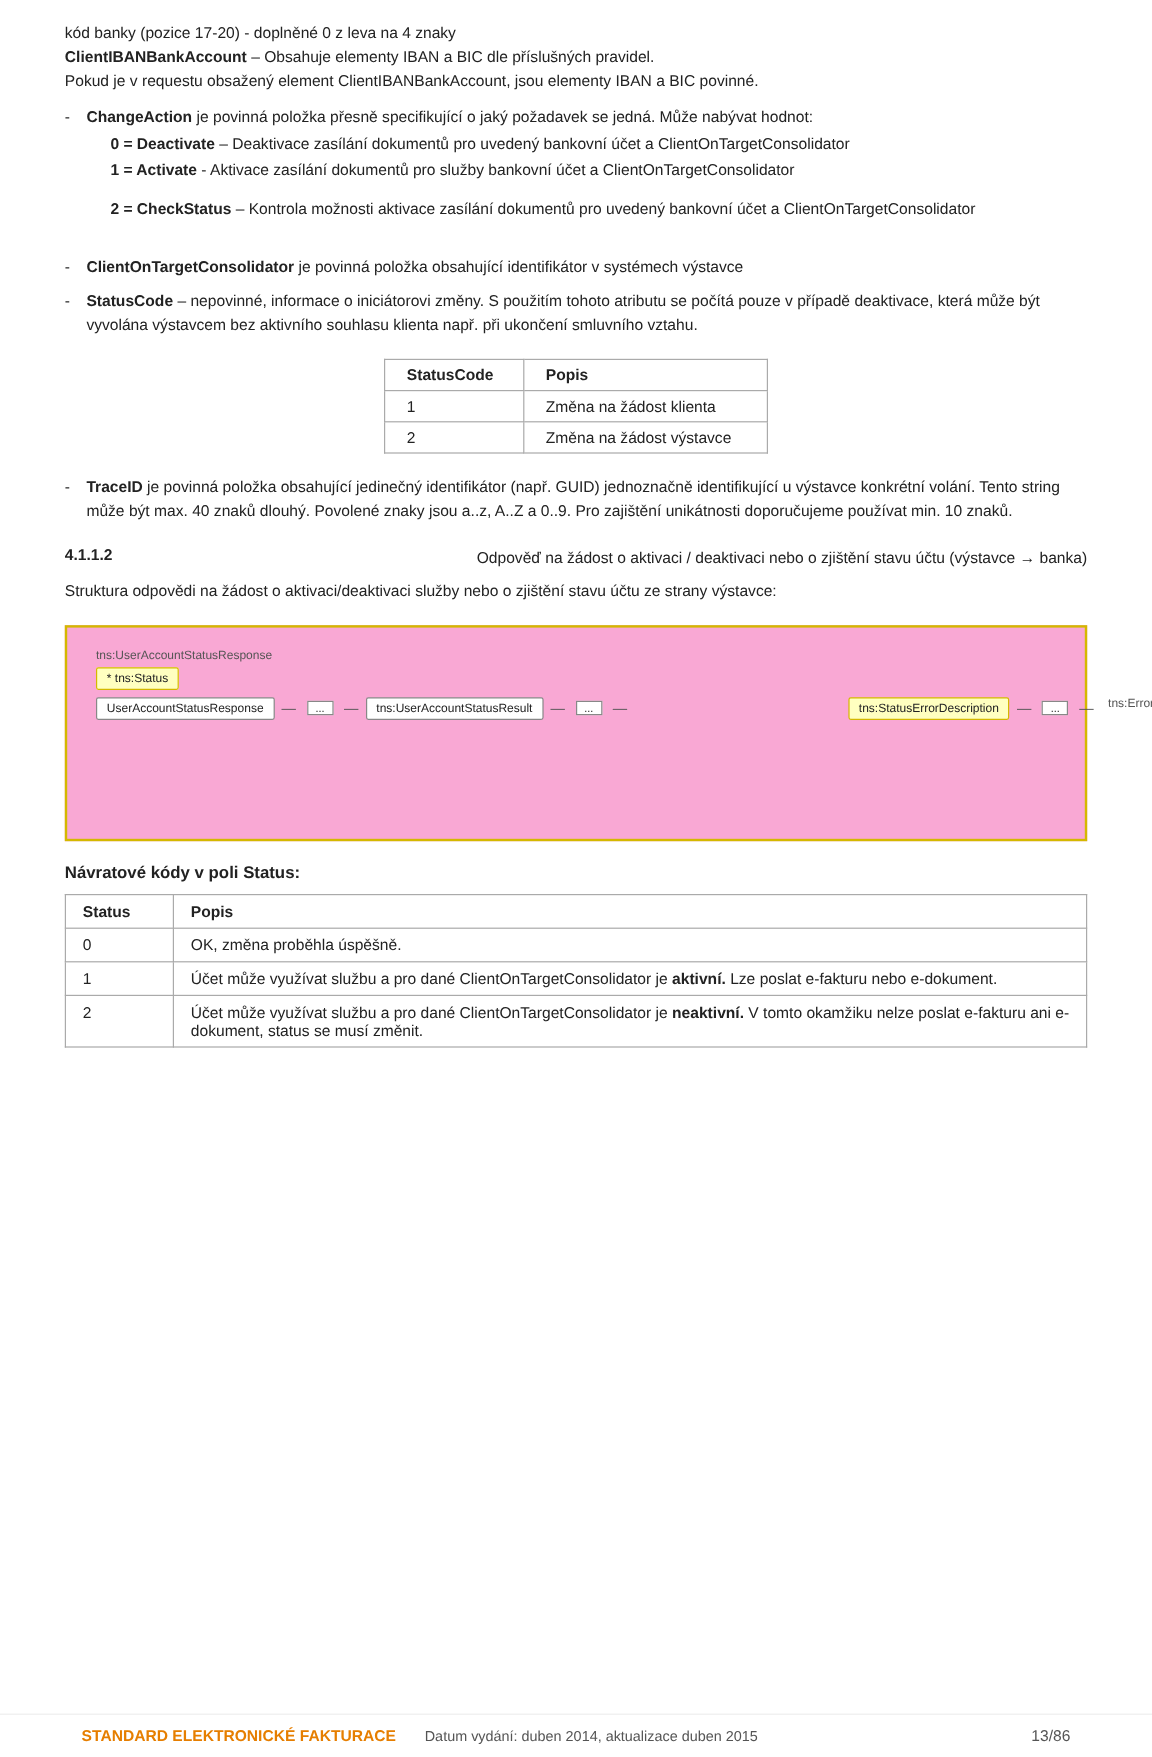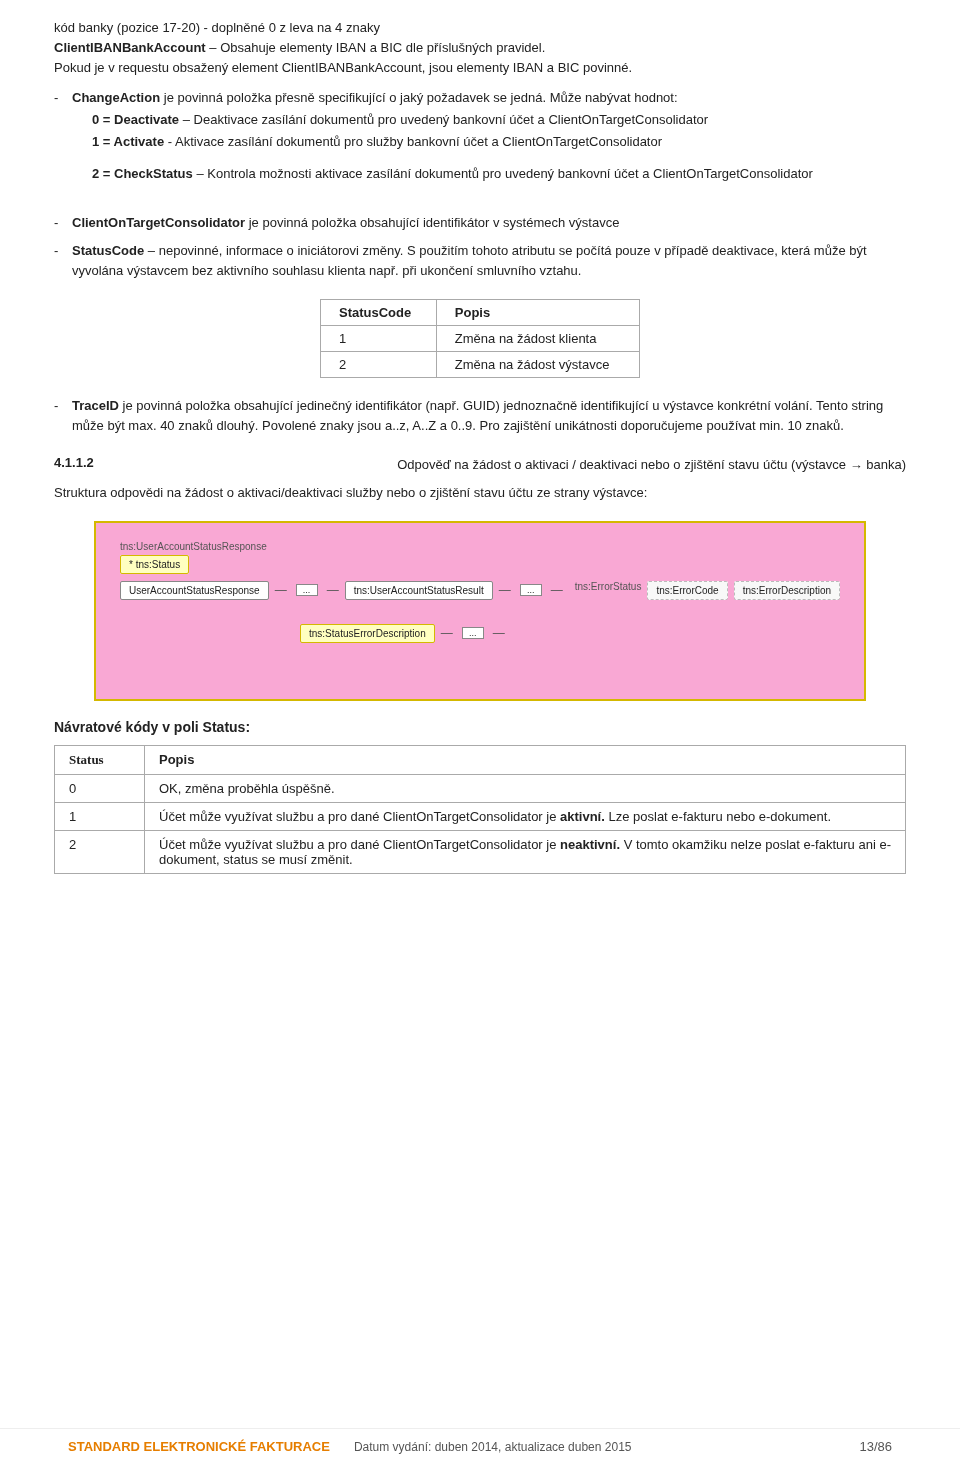--- a/index.html
+++ b/index.html
@@ -284,21 +284,21 @@
   <div class="diagram-wrap">
     <div class="diagram-box">
 
       <div class="diag-top-label">tns:UserAccountStatusResponse</div>
       <div style="margin-bottom:10px;">
         <span class="diag-node-yellow">* tns:Status</span>
       </div>
 
       <div class="diag-outer">
 
-        <div style="display:flex; flex-direction:column; gap:12px;">
+        <div style="display:flex; flex-direction:row; gap:0;">
           <div class="diag-left-chain">
             <span class="diag-node">UserAccountStatusResponse</span>
             <span class="diag-arrow">—</span>
             <span class="diag-connector">...</span>
             <span class="diag-arrow">—</span>
             <span class="diag-node">tns:UserAccountStatusResult</span>
             <span class="diag-arrow">—</span>
             <span class="diag-connector">...</span>
             <span class="diag-arrow">—</span>
           </div>
@@ -323,21 +323,21 @@
       </div>
     </div>
   </div>
 
   <div class="nav-kody">Návratové kódy v poli Status:</div>
 
   <div class="big-table-wrap">
     <table class="big-table">
       <thead>
         <tr>
-          <th style="width:90px;font-family:Liberation Serif, serif;">Status</th>
+          <th style="width:90px;">Status</th>
           <th>Popis</th>
         </tr>
       </thead>
       <tbody>
         <tr>
           <td>0</td>
           <td>OK, změna proběhla úspěšně.</td>
         </tr>
         <tr>
           <td>1</td>

